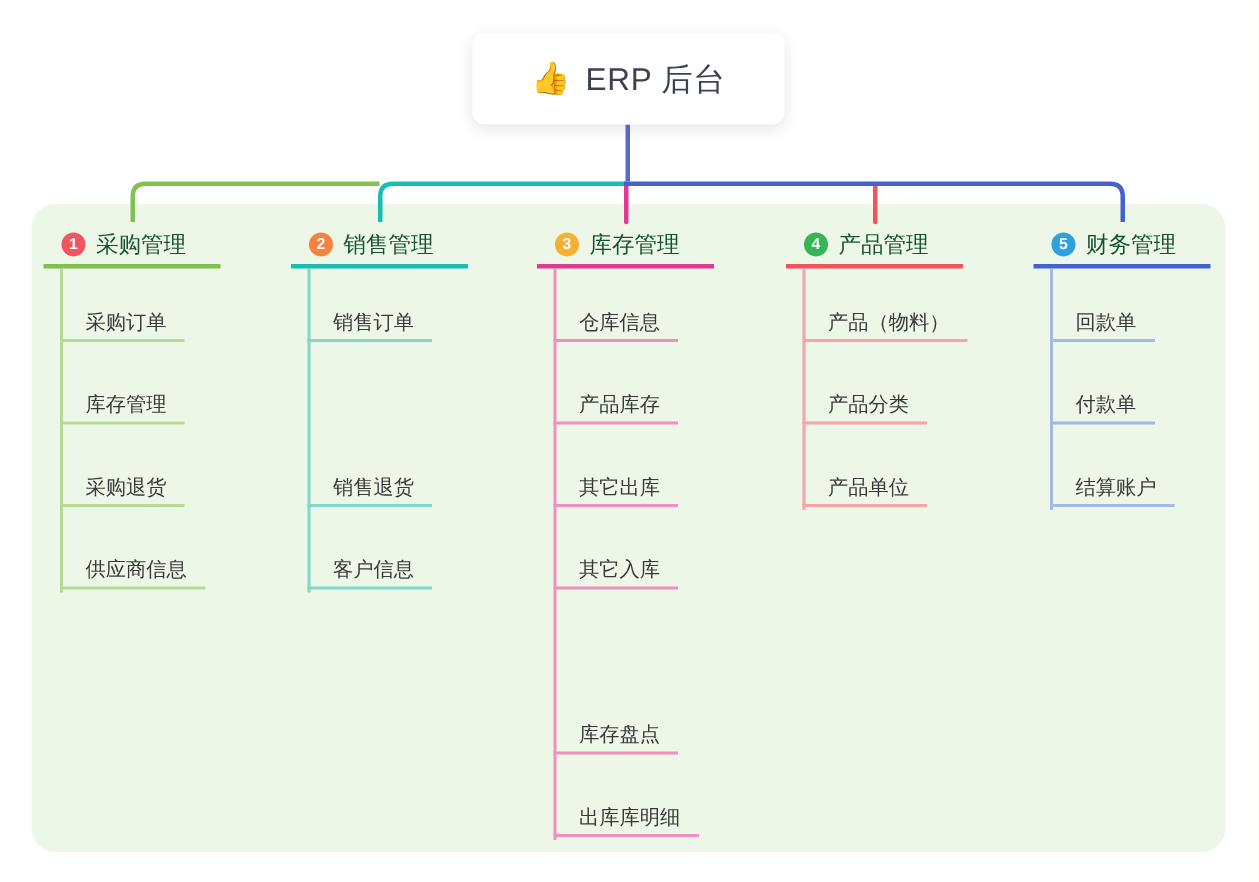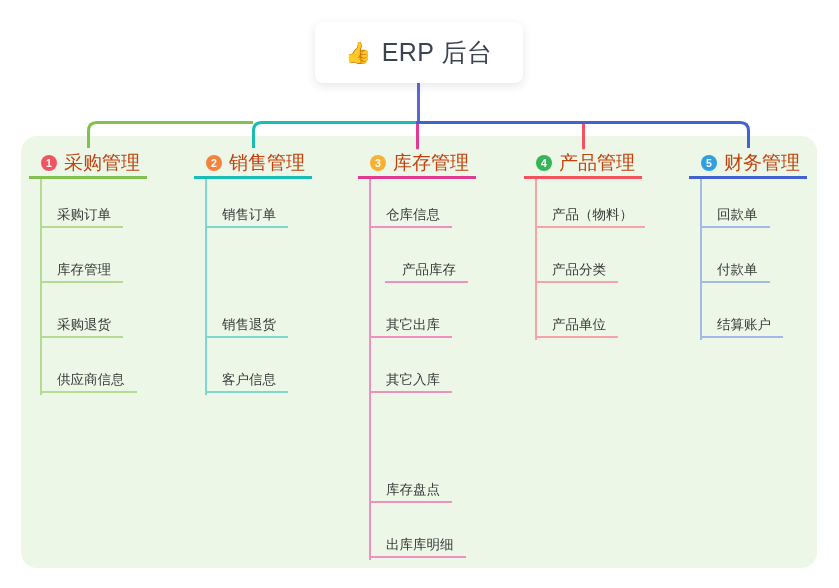--- a/index.html
+++ b/index.html
@@ -13,32 +13,32 @@
     border-radius:16px;
   }
   svg.connectors{position:absolute;left:0;top:0;pointer-events:none;}
   .root-node{
     position:absolute;left:315px;top:22px;width:208px;height:61px;
     background:#ffffff;border-radius:8px;
     box-shadow:0 3px 10px rgba(40,50,80,.12);
     display:flex;align-items:center;justify-content:center;gap:10px;
   }
   .root-node .emoji{font-size:21px;color:#f2b134;line-height:1;}
-  .root-node .rlabel{font-size:25px;color:#3c4350;letter-spacing:.5px;}
+  .root-node .rlabel{font-size:21px;color:#3c4350;letter-spacing:.5px;}
   .branch{position:absolute;top:150px;width:118px;}
   .btitle{
     height:26px;display:flex;align-items:center;gap:7px;
     padding-left:12px;border-bottom:3px solid #999;
   }
   .badge{
     width:16px;height:16px;border-radius:50%;flex:0 0 16px;
     display:flex;align-items:center;justify-content:center;
     color:#fff;font-size:10.5px;font-weight:bold;line-height:1;
   }
-  .btext{font-size:19px;color:#c2410c;white-space:nowrap;}
+  .btext{font-size:15px;color:#14532d;white-space:nowrap;}
   .vline{position:absolute;left:11px;top:29px;width:2px;}
   .child{
     position:absolute;left:11px;width:max-content;
     line-height:23px;font-size:13.5px;color:#383838;
     padding:0 12px 0 17px;border-bottom:2px solid #ccc;white-space:nowrap;text-align:right;
   }
   .c0{top:53px}.c1{top:108px}.c2{top:163px}.c3{top:218px}
   .c4{top:273px}.c5{top:328px}.c6{top:383px}
 </style>
 </head>
@@ -83,21 +83,21 @@
   <div class="child c3" style="border-bottom-color: rgb(130, 215, 205);">客户信息</div>
 </div>
 
 <div class="branch" style="left:358px">
   <div class="btitle" style="border-bottom-color: rgb(226, 58, 146);">
     <span class="badge" style="background: rgb(247, 176, 50);">3</span>
     <span class="btext">库存管理</span>
   </div>
   <div class="vline" style="height: 381px; background: rgb(241, 143, 192);"></div>
   <div class="child c0" style="border-bottom-color: rgb(241, 143, 192);">仓库信息</div>
-  <div class="child c1" style="border-bottom-color: rgb(241, 143, 192); margin-left: 16px;">产品库存</div>
+  <div class="child c1" style="border-bottom-color: rgb(241, 143, 192);">产品库存</div>
   <div class="child c2" style="border-bottom-color: rgb(241, 143, 192);">其它出库</div>
   <div class="child c3" style="border-bottom-color: rgb(241, 143, 192);">其它入库</div>
   <div class="child c5" style="border-bottom-color: rgb(241, 143, 192);">库存盘点</div>
   <div class="child c6" style="border-bottom-color: rgb(241, 143, 192);">出库库明细</div>
 </div>
 
 <div class="branch" style="left:524px">
   <div class="btitle" style="border-bottom-color: rgb(244, 82, 94);">
     <span class="badge" style="background: rgb(53, 181, 88);">4</span>
     <span class="btext">产品管理</span>

